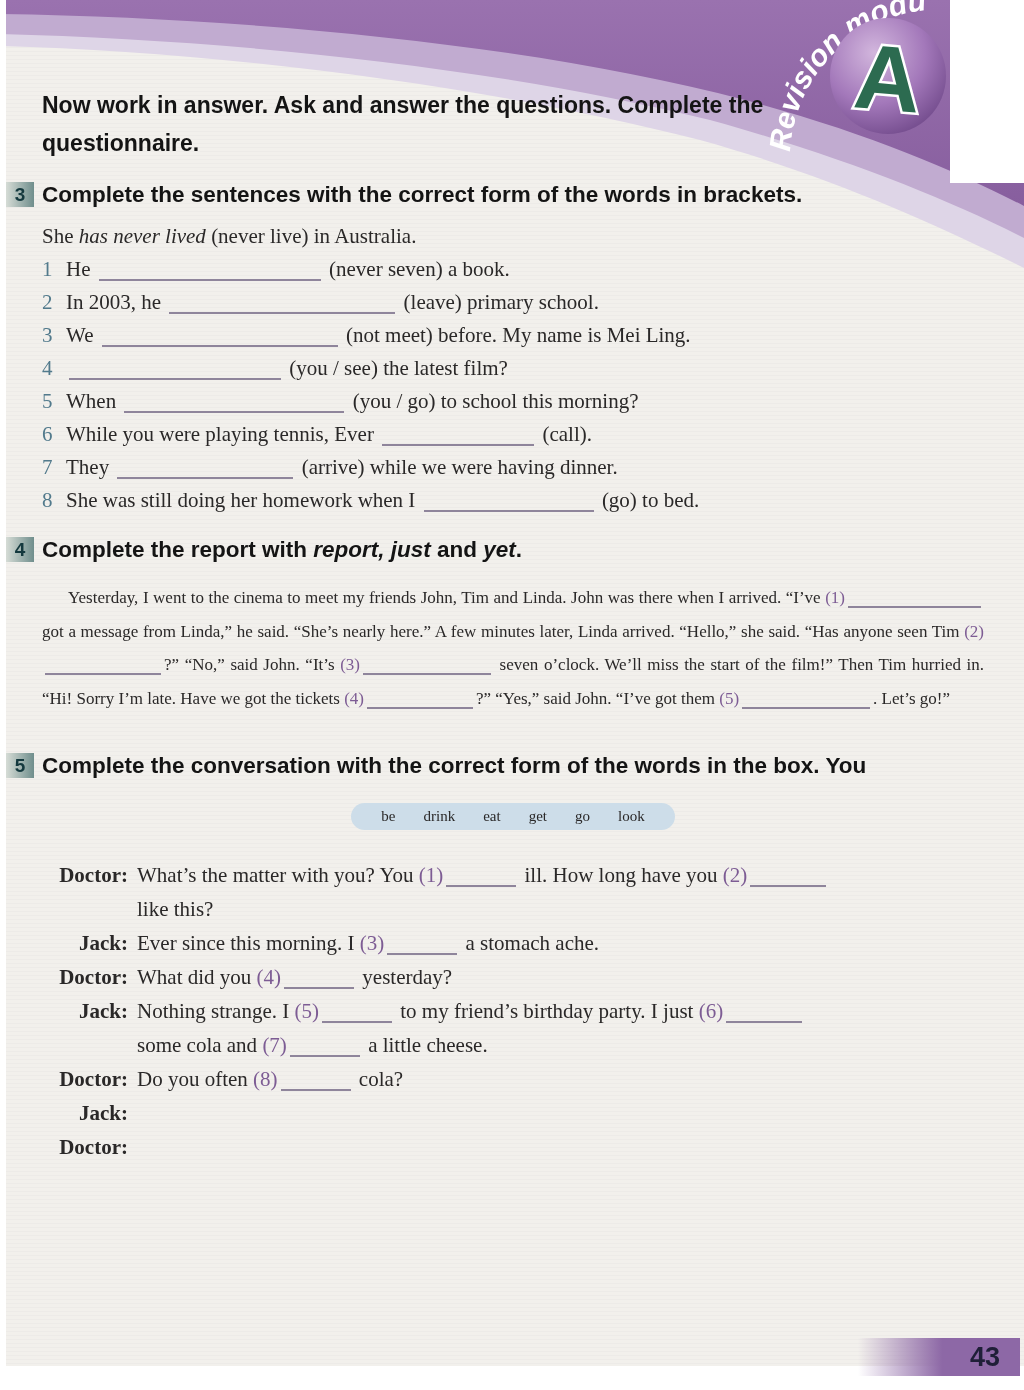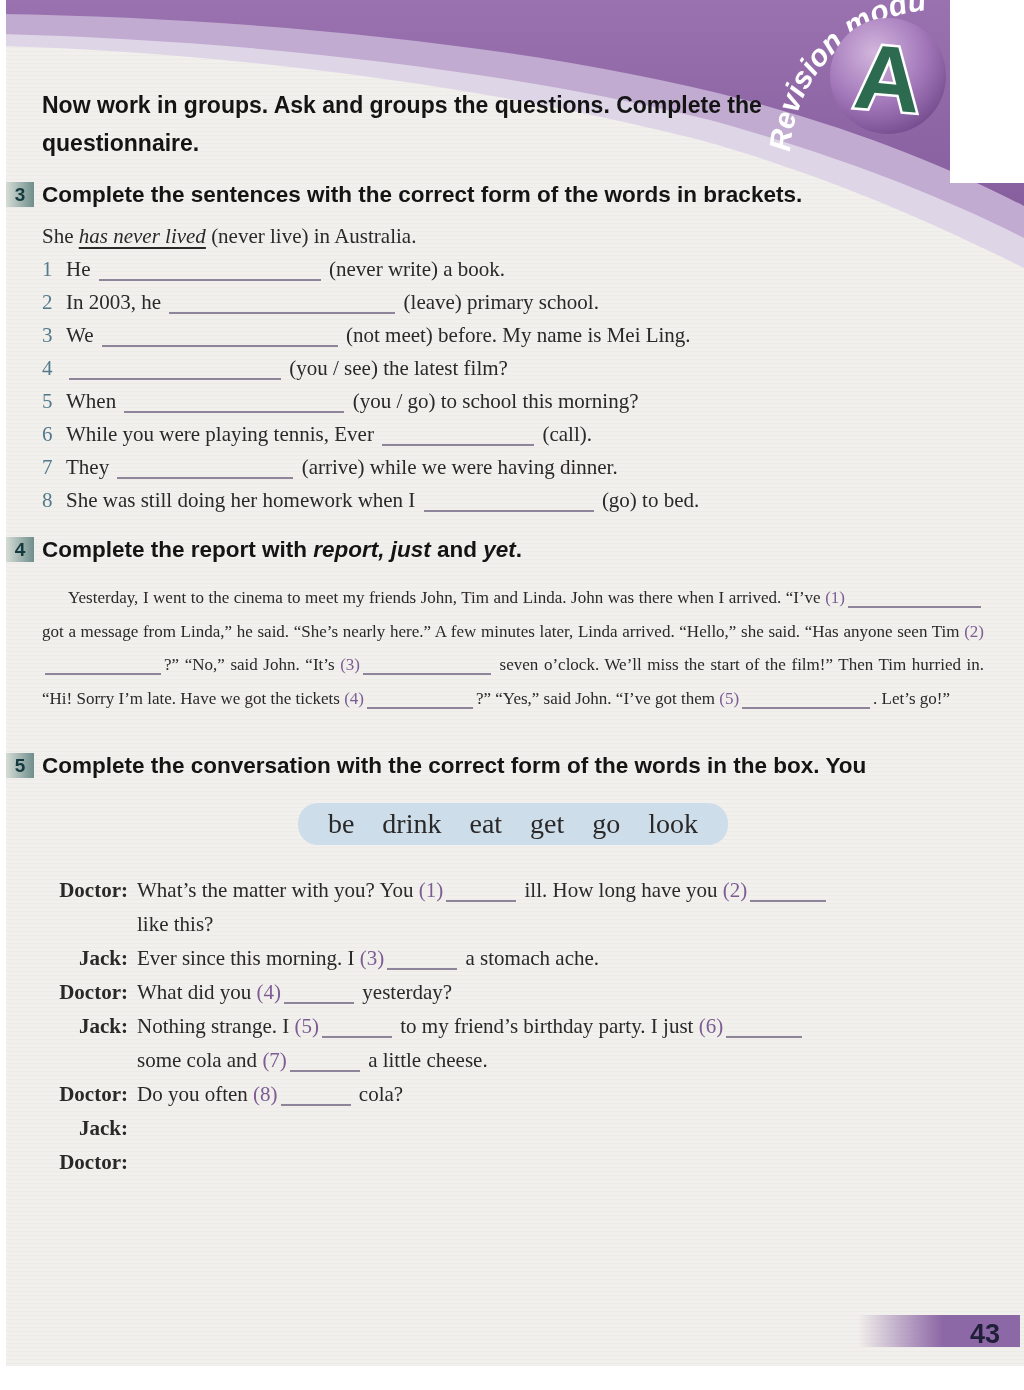--- a/index.html
+++ b/index.html
@@ -17,31 +17,31 @@
          font-family:"Liberation Sans",sans-serif;font-weight:700;font-size:19px;color:#14393e;
          background:linear-gradient(90deg,#d6dcd6,#6f8e8c);}
   .serif{font-size:21px;line-height:33px;}
   .example{margin-top:8px;}
   .item{display:flex;line-height:33px;font-size:21px;}
   .inum{flex:0 0 24px;color:#527a8c;}
   .itext{flex:1;}
   .para{margin-top:14px;text-align:justify;text-indent:26px;font-size:17px;line-height:33.5px;}
   .ex5{margin-top:34px;}
   .wordbox{margin:20px auto 0;width:fit-content;padding:5px 30px;border-radius:20px;background:#cdddе9;
-           background-color:#cddde9;display:flex;gap:28px;font-size:28px;}
+           background-color:#cddde9;display:flex;gap:28px;font-size:15px;}
   .dialogue{margin-top:28px;}
   .dlg-row{display:flex;font-size:21px;line-height:34px;}
   .dlg-speaker{flex:0 0 86px;text-align:right;font-weight:700;padding-right:9px;}
   .dlg-text{flex:1;}
   .sg-i{font-style:italic;}
-  .sg-u{font-style:italic;text-decoration:underline;text-underline-offset:4px;}
+  .sg-u{font-style:italic;text-underline-offset:4px;}
   .sg-n{color:#7d5c94;}
   .sg-b{display:inline-block;height:1em;vertical-align:-5px;margin:0 3px;
         border-bottom:2px solid #8f859b;}
-  .pagenum-band{position:absolute;right:4px;bottom:43px;width:162px;height:32px;z-index:3;
+  .pagenum-band{position:absolute;right:4px;bottom:14px;width:162px;height:38px;z-index:3;
         background:linear-gradient(90deg,rgba(141,104,166,0) 0%,#8d68a6 52%);}
   .pagenum{position:absolute;right:20px;top:4px;font-family:"Liberation Sans",sans-serif;
         font-weight:700;font-size:27px;color:#1f1f38;}
   .edge-left{position:absolute;left:0;top:0;bottom:0;width:6px;background:#fff;z-index:4;}
   .edge-bottom{position:absolute;left:0;right:0;bottom:0;height:24px;background:#fff;z-index:2;}
 </style>
 </head>
 <body>
 
 <div class="page">
@@ -65,32 +65,32 @@
     <text font-size="30" font-weight="bold" font-style="italic" font-family="Liberation Sans, sans-serif" fill="#ffffff">
       <textPath href="#ribbonArc" startOffset="6">Revision modu</textPath>
     </text>
     <circle cx="888" cy="76" r="58" fill="url(#sphereg)"></circle>
     <text x="888" y="110" text-anchor="middle" font-size="92" font-weight="bold" font-family="Liberation Sans, sans-serif" fill="#2c6b50" stroke="#ffffff" stroke-width="5" paint-order="stroke" transform="rotate(5 888 76)">A</text>
     <rect x="950" y="0" width="74" height="183" fill="#ffffff"></rect>
   </svg>
 
   <div class="content">
 
-    <div class="heading intro"><span class="sg-t">Now work in groups. Ask and groups the questions. Complete the</span><br><span class="sg-t">questionnaire.</span></div>
+    <div class="heading intro"><span class="sg-t">Now work in answer. Ask and answer the questions. Complete the</span><br><span class="sg-t">questionnaire.</span></div>
 
     <section class="ex">
       <div class="heading ex-head">
         <span class="badge">3</span>
         <span>Complete the sentences with the correct form of the words in brackets.</span>
       </div>
       <div class="serif example"><span class="sg-t">She </span><span class="sg-u">has never lived</span><span class="sg-t">  (never live) in Australia.</span></div>
 
       <div class="item">
         <span class="inum">1</span>
-        <span class="itext"><span class="sg-t">He </span><span class="sg-b" style="width: 222px;"></span><span class="sg-t"> (never write) a book.</span></span>
+        <span class="itext"><span class="sg-t">He </span><span class="sg-b" style="width: 222px;"></span><span class="sg-t"> (never seven) a book.</span></span>
       </div>
       <div class="item">
         <span class="inum">2</span>
         <span class="itext"><span class="sg-t">In 2003, he </span><span class="sg-b" style="width: 226px;"></span><span class="sg-t"> (leave) primary school.</span></span>
       </div>
       <div class="item">
         <span class="inum">3</span>
         <span class="itext"><span class="sg-t">We </span><span class="sg-b" style="width: 236px;"></span><span class="sg-t"> (not meet) before. My name is Mei Ling.</span></span>
       </div>
       <div class="item">

